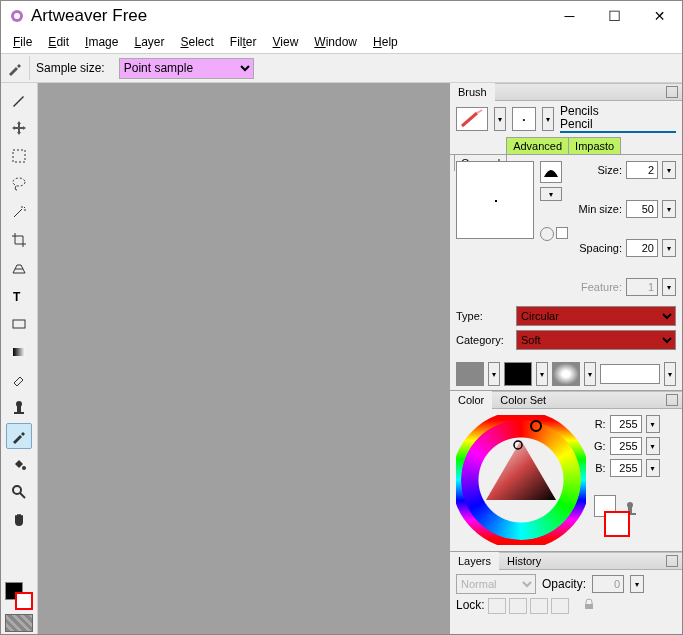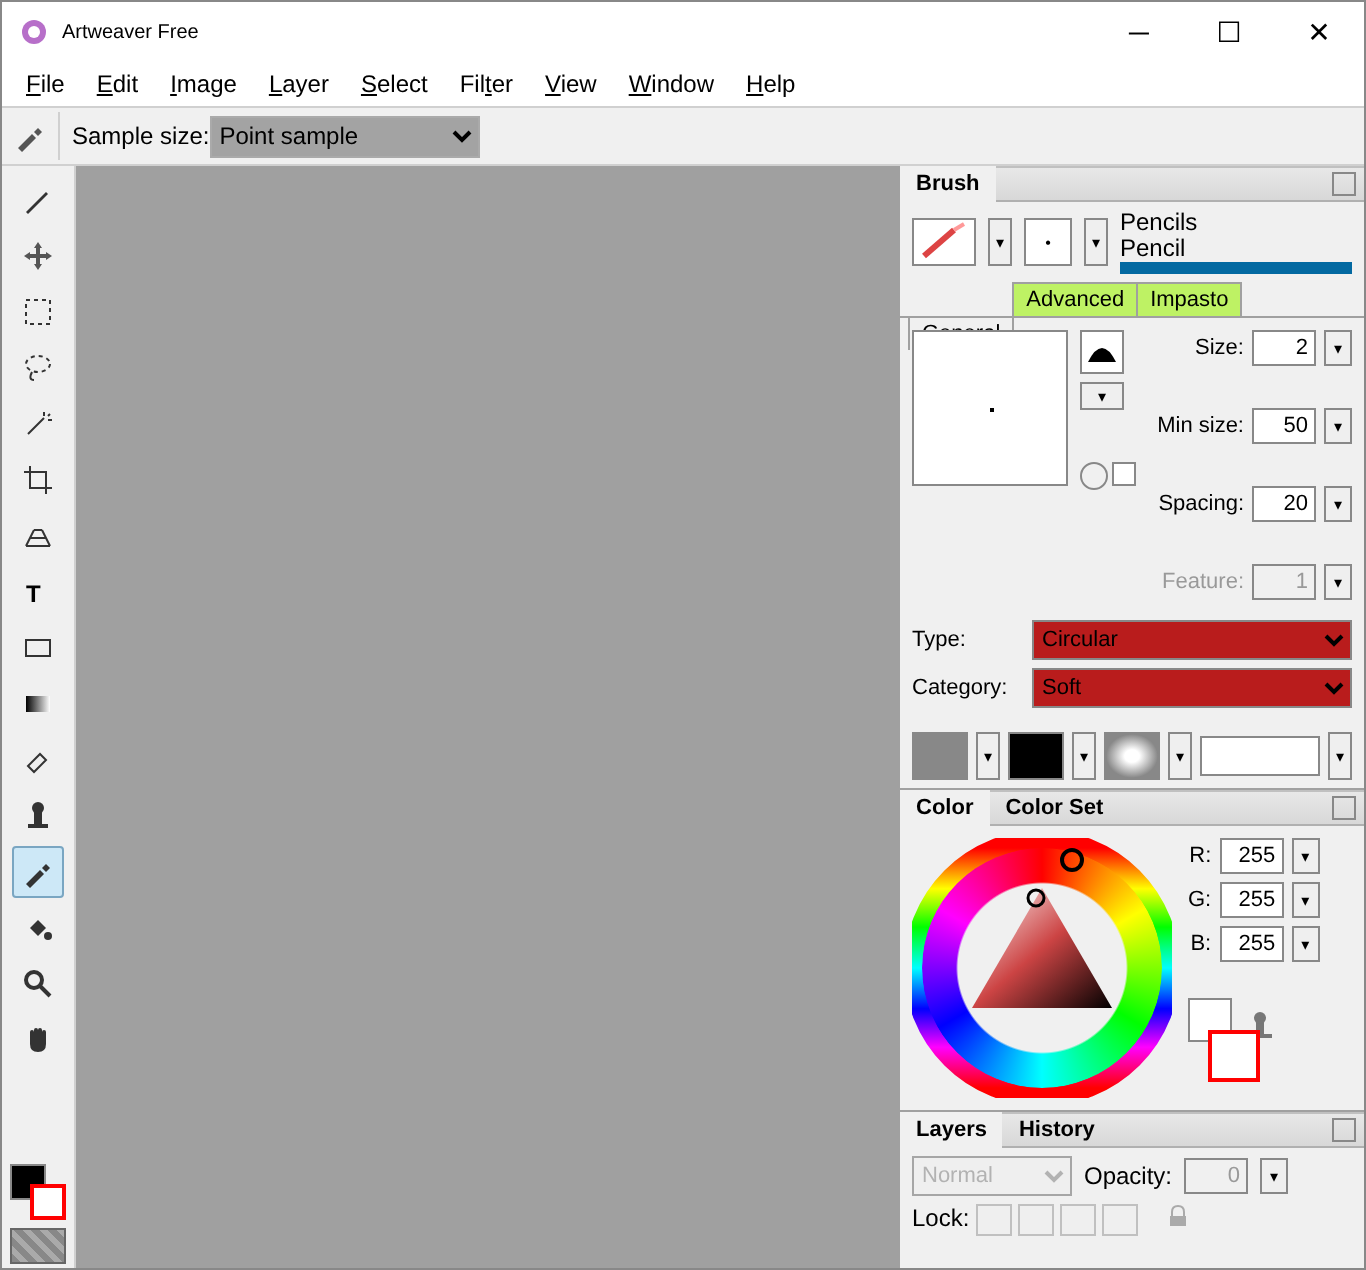--- a/index.html
+++ b/index.html
@@ -1,45 +1,45 @@
 <!DOCTYPE html>
 <html><head>
 <meta charset="utf-8">
 <style>
 *{box-sizing:border-box;margin:0;padding:0;font-family:"Segoe UI",Tahoma,sans-serif;font-size:12px}
 body{background:#fff;width:683px;height:635px;border:1px solid #888;position:relative;overflow:hidden}
 .titlebar{height:30px;display:flex;align-items:center;padding:0 0 0 8px;background:#fff}
 .titlebar .logo{width:16px;height:16px;margin-right:6px}
-.titlebar .title{flex:1;font-size:10px}
+.titlebar .title{flex:1;font-size:17px}
 .winbtns{display:flex}
 .winbtn{width:45px;height:30px;display:flex;align-items:center;justify-content:center;font-size:14px;background:#fff}
 .menubar{height:22px;display:flex;align-items:center;padding:0 6px;gap:4px;background:#fff}
 .menuitem{padding:2px 6px}
 .menuitem u{text-decoration:underline}
 .optbar{height:30px;background:#f0f0f0;border-top:1px solid #d0d0d0;border-bottom:1px solid #d0d0d0;display:flex;align-items:center;padding:0 6px}
 .optbar .divider{width:1px;height:24px;background:#d0d0d0;margin:0 6px}
-.optbar select{height:21px;width:135px;border:1px solid #aaa;background:#a3a3a3;font-size:12px}
-.optbar .label{margin-right:0}
+.optbar select{height:21px;width:135px;border:1px solid #aaa;background:#f0abfc;font-size:12px}
+.optbar .label{margin-right:14px}
 .main{display:flex;height:552px}
 .toolbox{width:37px;background:#f0f0f0;border-right:1px solid #d0d0d0;display:flex;flex-direction:column;padding:4px 0 0 0}
 .tool{width:26px;height:26px;margin:0 auto 2px auto;display:flex;align-items:center;justify-content:center;border:1px solid transparent;border-radius:2px}
 .tool.sel{background:#cde8f7;border:1px solid #7aa6c2}
 .tool svg{width:16px;height:16px}
 .canvas{flex:1;background:#a0a0a0}
 .panels{width:232px;display:flex;flex-direction:column}
 .panel{background:#f0f0f0;border-bottom:1px solid #a0a0a0}
 .panelhead{height:18px;background:linear-gradient(#e8e8e8,#d8d8d8);display:flex;align-items:center;border-top:1px solid #c0c0c0;border-bottom:1px solid #b0b0b0}
-.paneltab{padding:0 8px;height:18px;line-height:18px;font-weight:bold;font-size:11px}
+.paneltab{padding:0 8px;height:18px;line-height:18px;font-weight:normal;font-size:11px}
 .paneltab.act{background:#f0f0f0}
 .gripicn{margin-left:auto;margin-right:4px;width:12px;height:12px;border:1px solid #888}
 .brushtop{display:flex;align-items:center;padding:4px 6px;gap:6px}
 .brushprev{width:32px;height:24px;background:#fff;border:1px solid #888;position:relative}
 .ddsmall{width:12px;height:24px;border:1px solid #888;background:#efefef;display:flex;align-items:center;justify-content:center;font-size:8px}
 .sizebox{width:24px;height:24px;background:#fff;border:1px solid #888;display:flex;align-items:center;justify-content:center}
-.brushinfo{flex:1;border-bottom:6px solid #0369a1;font-size:11px;line-height:13px}
+.brushinfo{flex:1;border-bottom:2px solid #0369a1;font-size:11px;line-height:13px}
 .subtabs{display:flex;border-bottom:1px solid #a0a0a0;padding:0 4px}
 .subtab{padding:2px 6px;font-size:11px;border:1px solid #a0a0a0;border-bottom:none;background:#bef264;margin-right:-1px}
 .subtab.act{background:#f0f0f0;position:relative;top:17px}
 .brushdet{padding:6px;display:flex;gap:6px}
 .tipbox{width:78px;height:78px;background:#fff;border:1px solid #888;position:relative}
 .tipbox .dot{position:absolute;left:50%;top:50%;width:2px;height:2px;background:#000}
 .shapebox{width:22px;height:22px;background:#fff;border:1px solid #888;display:flex;align-items:center;justify-content:center}
 .ctrlcol{flex:1;display:flex;flex-direction:column;gap:21px}
 .ctrlrow{display:flex;align-items:center;gap:4px;justify-content:flex-end}
 .ctrlrow .lbl{font-size:11px}

